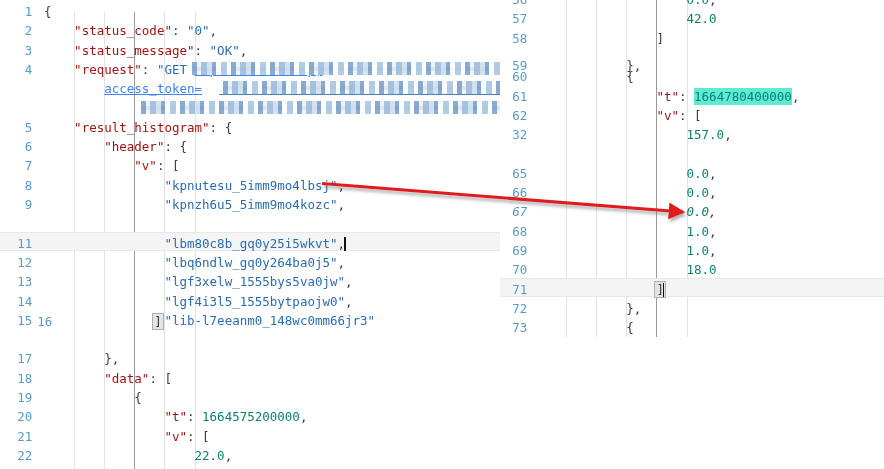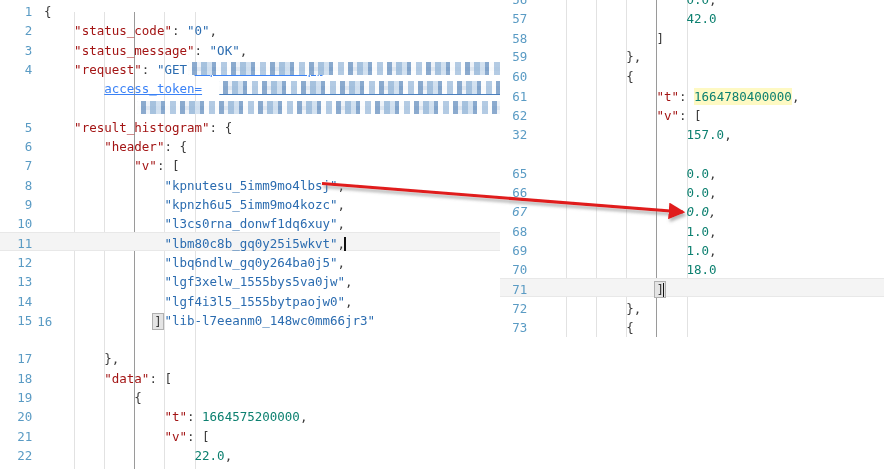--- a/index.html
+++ b/index.html
@@ -122,21 +122,21 @@
     display: inline-block;
     width: 1.5px;
     height: 14px;
     background: #111111;
     vertical-align: -3px;
     margin: 0 -1px;
   }
 
   
   .hl {
-    background: #fef9c3;
+    background: #5eead4;
     padding: 1px 0;
   }
 
   
   .redact {
     position: absolute;
     height: 13px;
     overflow: hidden;
     border-radius: 1px;
   }
@@ -182,21 +182,20 @@
         <div class="redact" style="top: 61.9px; left: 188px; width: 338px;"></div>
         <div class="row" style="top: 79.2px;"><span class="ln"></span><span class="content"><span class="p">        </span><span class="lnk">access_token=</span></span></div>
         <div class="redact u" style="top: 81.2px; left: 219px; width: 307px;"></div>
         <div class="row" style="top: 98.5px;"><span class="ln"></span><span class="content"></span></div>
         <div class="redact" style="top: 100.5px; left: 137px; width: 374px;"></div>
         <div class="row" style="top: 117.8px;"><span class="ln">5</span><span class="content"><span class="p">    </span><span class="k">"result_histogram"</span><span class="p">: </span><span class="p">{</span></span></div>
         <div class="row" style="top: 137.1px;"><span class="ln">6</span><span class="content"><span class="p">        </span><span class="k">"header"</span><span class="p">: </span><span class="p">{</span></span></div>
         <div class="row" style="top: 156.4px;"><span class="ln">7</span><span class="content"><span class="p">            </span><span class="k">"v"</span><span class="p">: </span><span class="p">[</span></span></div>
         <div class="row" style="top: 175.7px;"><span class="ln">8</span><span class="content"><span class="p">                </span><span class="s">"kpnutesu_5imm9mo4lbsj"</span><span class="p">,</span></span></div>
         <div class="row" style="top: 195px;"><span class="ln">9</span><span class="content"><span class="p">                </span><span class="s">"kpnzh6u5_5imm9mo4kozc"</span><span class="p">,</span></span></div>
-        <div class="row" style="top: 214.3px;"><span class="ln">10</span><span class="content"><span class="p">                </span><span class="s">"l3cs0rna_donwf1dq6xuy"</span><span class="p">,</span></span></div>
         <div class="row-hl" style="top: 231.6px;"></div>
         <div class="row" style="top: 233.6px;"><span class="ln">11</span><span class="content"><span class="p">                </span><span class="s">"lbm80c8b_gq0y25i5wkvt"</span><span class="p">,</span><span class="caret"></span></span></div>
         <div class="row" style="top: 252.9px;"><span class="ln">12</span><span class="content"><span class="p">                </span><span class="s">"lbq6ndlw_gq0y264ba0j5"</span><span class="p">,</span></span></div>
         <div class="row" style="top: 272.2px;"><span class="ln">13</span><span class="content"><span class="p">                </span><span class="s">"lgf3xelw_1555bys5va0jw"</span><span class="p">,</span></span></div>
         <div class="row" style="top: 291.5px;"><span class="ln">14</span><span class="content"><span class="p">                </span><span class="s">"lgf4i3l5_1555bytpaojw0"</span><span class="p">,</span></span></div>
         <div class="row" style="top: 310.8px;"><span class="ln">15</span><span class="content"><span class="p">                </span><span class="s">"lib-l7eeanm0_148wc0mm66jr3"</span></span></div>
         <div class="row" style="top: 312px; margin-left: 20px;"><span class="ln">16</span><span class="content"><span class="p">            </span><span class="bmatch">]</span></span></div>
         <div class="row" style="top: 349.4px;"><span class="ln">17</span><span class="content"><span class="p">        </span><span class="p">},</span></span></div>
         <div class="row" style="top: 368.7px;"><span class="ln">18</span><span class="content"><span class="p">        </span><span class="k">"data"</span><span class="p">: </span><span class="p">[</span></span></div>
         <div class="row" style="top: 388px;"><span class="ln">19</span><span class="content"><span class="p">            </span><span class="p">{</span></span></div>
@@ -209,21 +208,21 @@
   <div class="pane pane-right">
     <div class="code-area" id="right-area">
         <div class="guide" style="left: 186.6px; top: 0px; height: 337.4px;"></div>
         <div class="guide active" style="left: 156.48px; top: 0px; height: 337.4px;"></div>
         <div class="guide" style="left: 126.36px; top: 0px; height: 337.4px;"></div>
         <div class="guide" style="left: 96.24px; top: 0px; height: 337.4px;"></div>
         <div class="guide" style="left: 66.12px; top: 0px; height: 337.4px;"></div>
         <div class="row" style="top: -10px;"><span class="ln">56</span><span class="content"><span class="p">                    </span><span class="n">0.0</span><span class="p">,</span></span></div>
         <div class="row" style="top: 9.3px;"><span class="ln">57</span><span class="content"><span class="p">                    </span><span class="n">42.0</span></span></div>
         <div class="row" style="top: 28.6px;"><span class="ln">58</span><span class="content"><span class="p">                </span><span class="p">]</span></span></div>
-        <div class="row" style="top: 47px;"><span class="ln">59</span><span class="content"><span class="p">            </span><span class="p">},</span></span></div>
+        <div class="row" style="top: 56px;"><span class="ln">59</span><span class="content"><span class="p">            </span><span class="p">},</span></span></div>
         <div class="row" style="top: 67.2px;"><span class="ln">60</span><span class="content"><span class="p">            </span><span class="p">{</span></span></div>
         <div class="row" style="top: 86.5px;"><span class="ln">61</span><span class="content"><span class="p">                </span><span class="k">"t"</span><span class="p">: </span><span class="n hl">1664780400000</span><span class="p">,</span></span></div>
         <div class="row" style="top: 105.8px;"><span class="ln">62</span><span class="content"><span class="p">                </span><span class="k">"v"</span><span class="p">: </span><span class="p">[</span></span></div>
         <div class="row" style="top: 125.1px;"><span class="ln">32</span><span class="content"><span class="p">                    </span><span class="n">157.0</span><span class="p">,</span></span></div>
         <div class="row" style="top: 163.7px;"><span class="ln">65</span><span class="content"><span class="p">                    </span><span class="n">0.0</span><span class="p">,</span></span></div>
         <div class="row" style="top: 183px;"><span class="ln">66</span><span class="content"><span class="p">                    </span><span class="n">0.0</span><span class="p">,</span></span></div>
         <div class="row" style="top: 202.3px; font-style: italic;"><span class="ln">67</span><span class="content"><span class="p">                    </span><span class="n">0.0</span><span class="p">,</span></span></div>
         <div class="row" style="top: 221.6px;"><span class="ln">68</span><span class="content"><span class="p">                    </span><span class="n">1.0</span><span class="p">,</span></span></div>
         <div class="row" style="top: 240.9px;"><span class="ln">69</span><span class="content"><span class="p">                    </span><span class="n">1.0</span><span class="p">,</span></span></div>
         <div class="row" style="top: 260.2px;"><span class="ln">70</span><span class="content"><span class="p">                    </span><span class="n">18.0</span></span></div>

